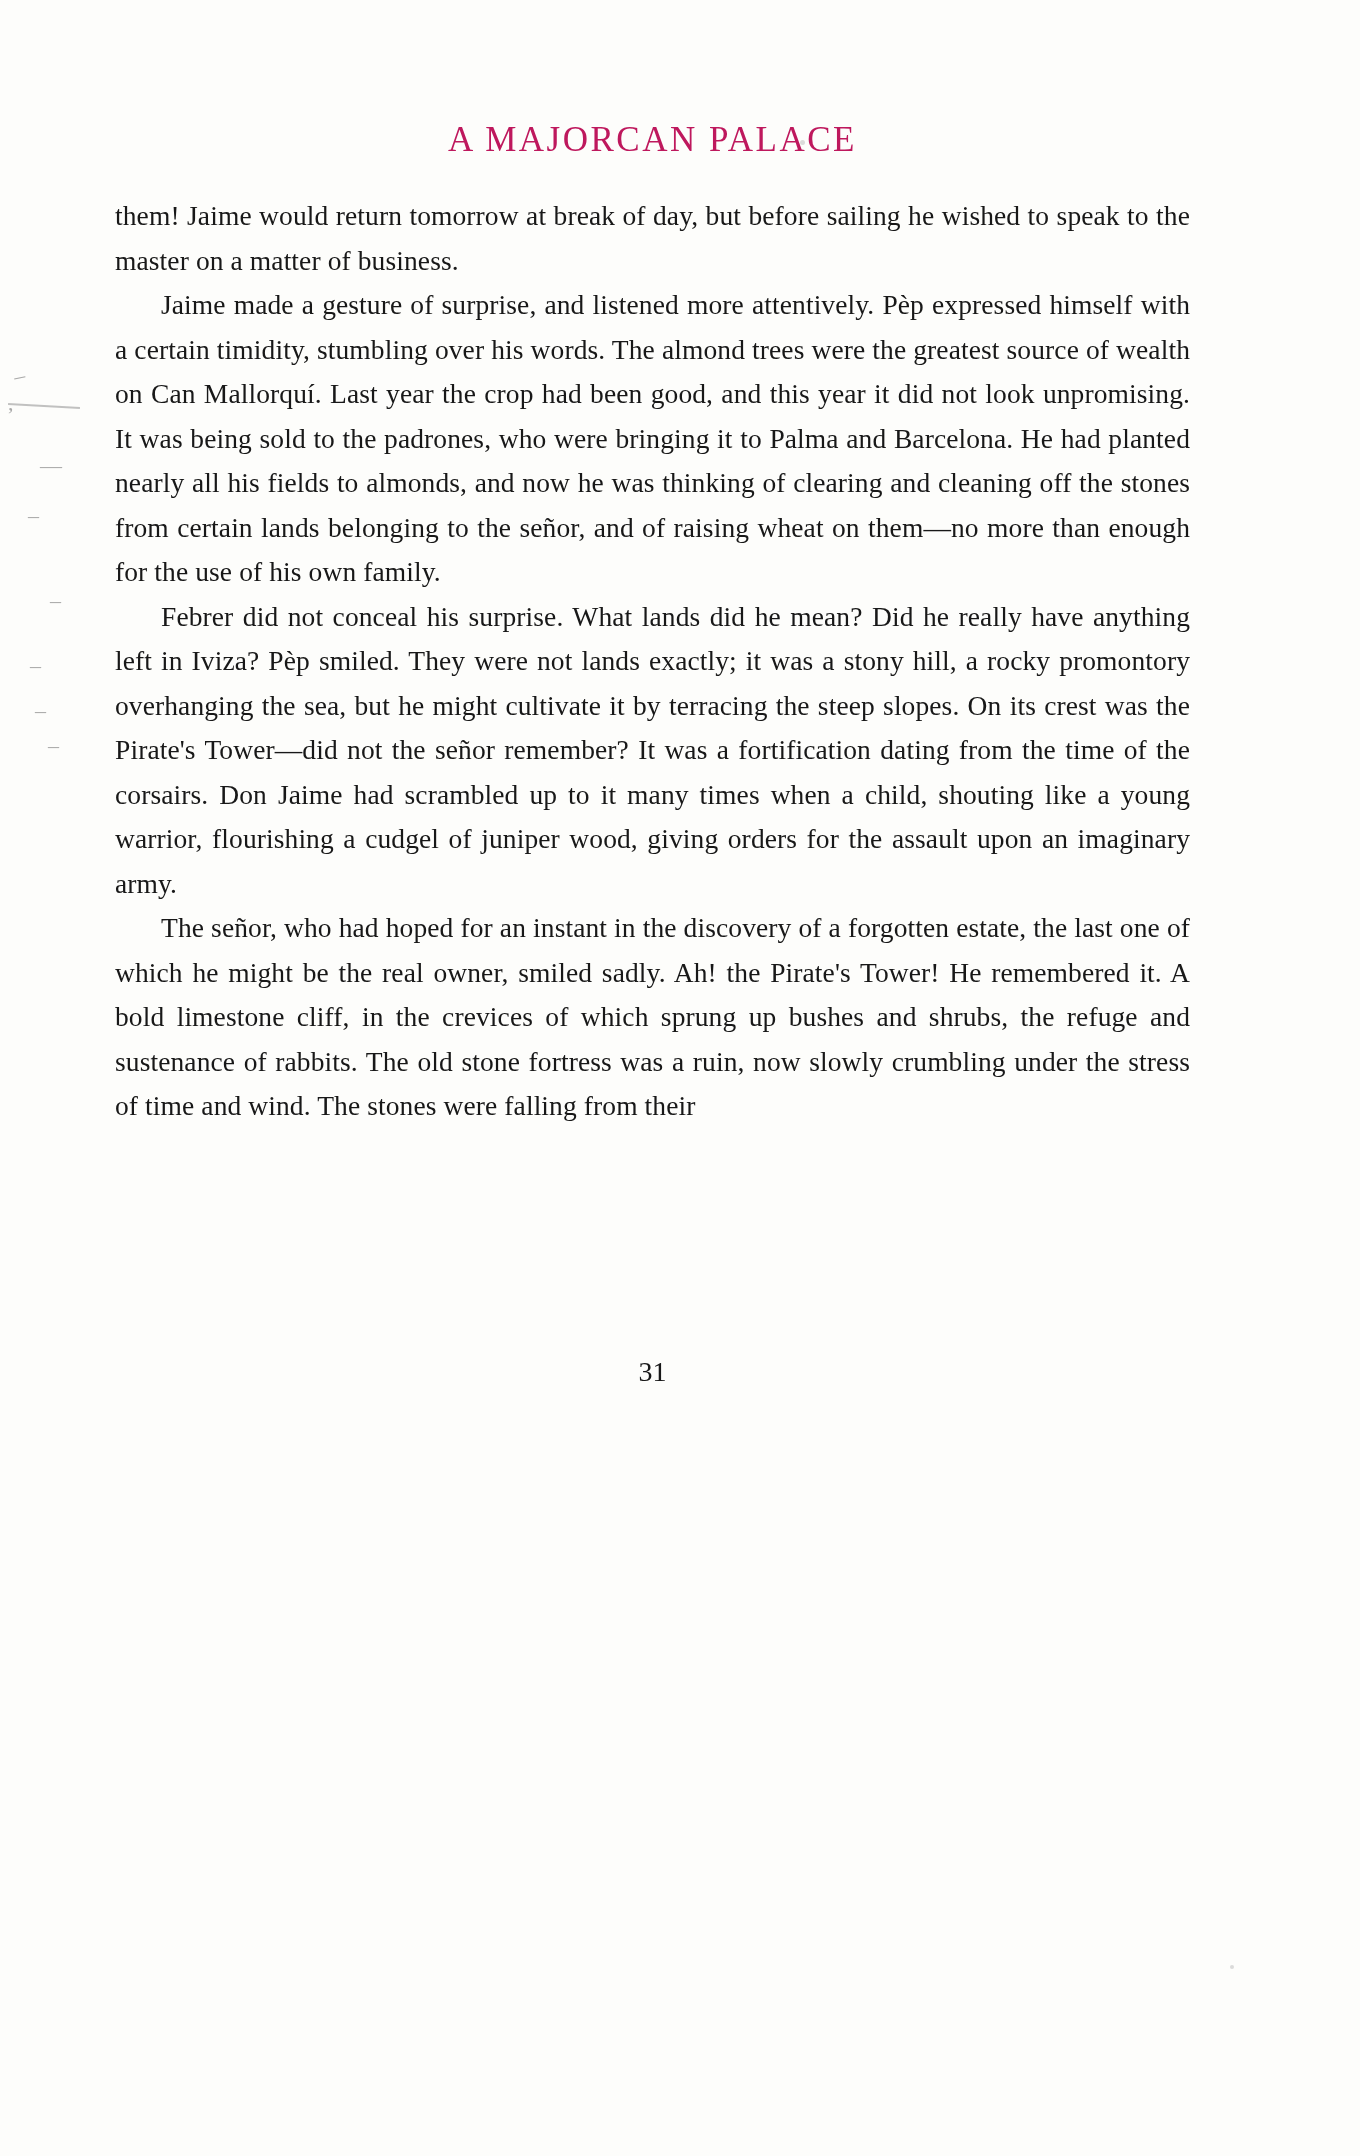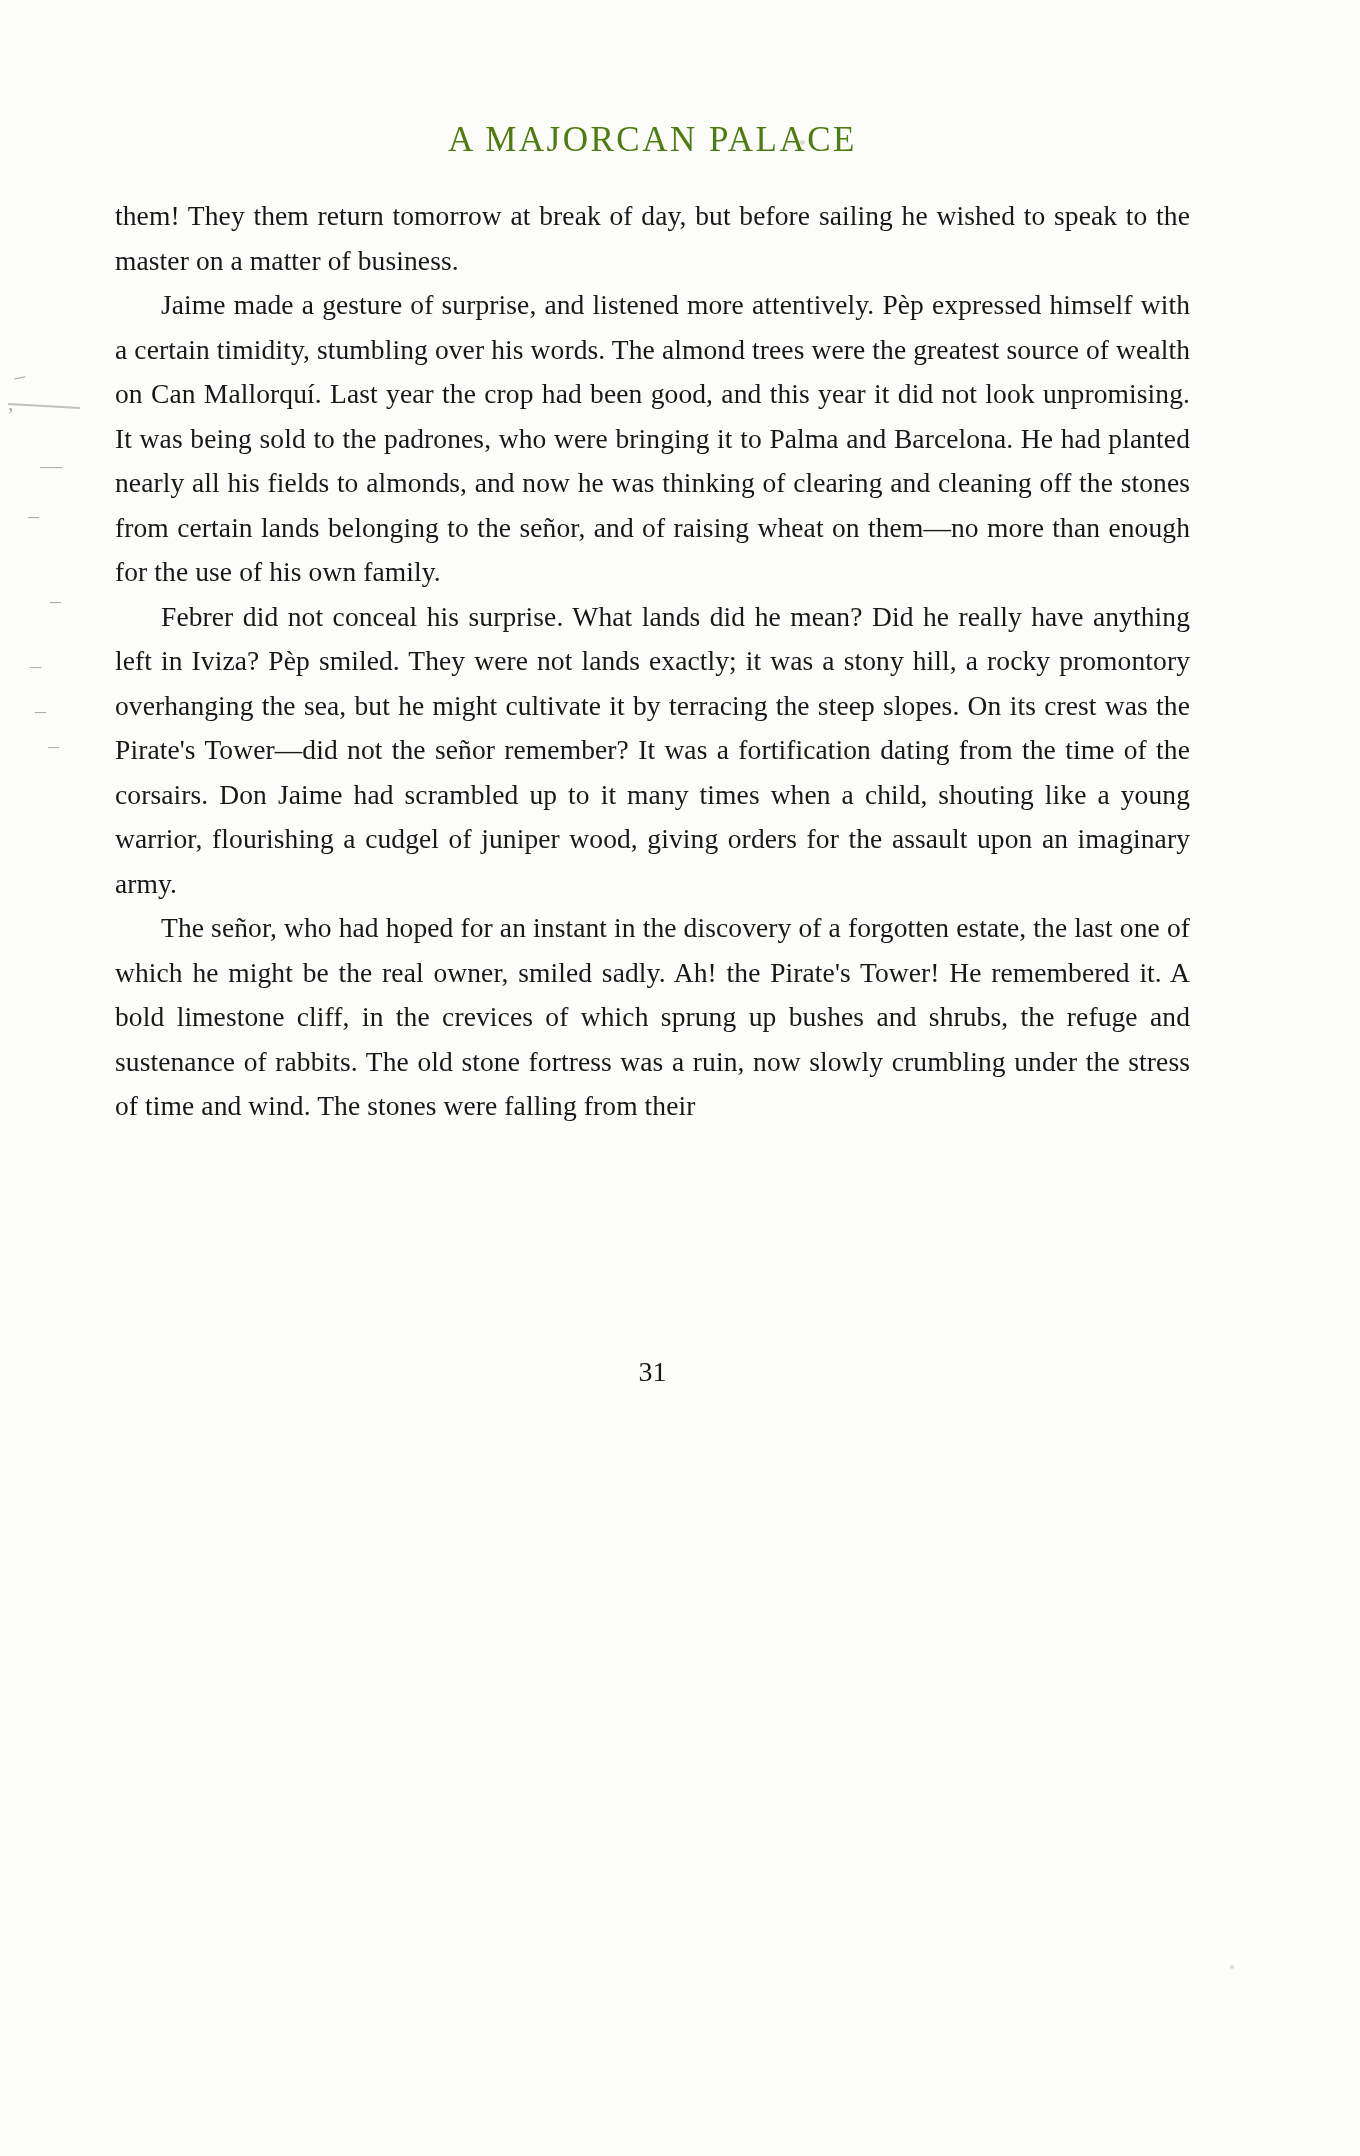--- a/index.html
+++ b/index.html
@@ -24,21 +24,21 @@
     position: absolute;
     left: 115px;
     top: 120px;
     width: 1075px;
   }
   .running-head {
     text-align: center;
     font-size: 35px;
     letter-spacing: 2.5px;
     font-weight: 400;
-    color: #4d7c0f;
+    color: #be185d;
     margin: 0 0 34px 0;
     font-family: "Liberation Serif", serif;
   }
   .body-text {
     font-size: 27.5px;
     line-height: 44.5px;
     text-align: justify;
     text-justify: inter-word;
     color: #181818;
     letter-spacing: 0.1px;
@@ -120,21 +120,21 @@
     <div class="mk m8">–</div>
   </div>
 
   <div class="speck s1"></div>
   <div class="speck s2"></div>
 
   <div class="page-inner">
     <h1 class="running-head">A MAJORCAN PALACE</h1>
 
     <div class="body-text">
-      <p>them!  They them return tomorrow at break of day, but before sailing he wished to speak to the master on a matter of business.</p>
+      <p>them!  Jaime would return tomorrow at break of day, but before sailing he wished to speak to the master on a matter of business.</p>
       <p class="indent">Jaime made a gesture of surprise, and listened more attentively.  Pèp expressed himself with a certain timidity, stumbling over his words.  The almond trees were the greatest source of wealth on Can Mallorquí.  Last year the crop had been good, and this year it did not look unpromising.  It was being sold to the padrones, who were bringing it to Palma and Barcelona.  He had planted nearly all his fields to almonds, and now he was thinking of clearing and cleaning off the stones from certain lands belonging to the señor, and of raising wheat on them—no more than enough for the use of his own family.</p>
       <p class="indent">Febrer did not conceal his surprise.  What lands did he mean?  Did he really have anything left in Iviza?  Pèp smiled.  They were not lands exactly; it was a stony hill, a rocky promontory overhanging the sea, but he might cultivate it by terracing the steep slopes.  On its crest was the Pirate's Tower—did not the señor remember?  It was a fortification dating from the time of the corsairs.  Don Jaime had scrambled up to it many times when a child, shouting like a young warrior, flourishing a cudgel of juniper wood, giving orders for the assault upon an imaginary army.</p>
       <p class="indent">The señor, who had hoped for an instant in the discovery of a forgotten estate, the last one of which he might be the real owner, smiled sadly.  Ah! the Pirate's Tower!  He remembered it.  A bold limestone cliff, in the crevices of which sprung up bushes and shrubs, the refuge and sustenance of rabbits.  The old stone fortress was a ruin, now slowly crumbling under the stress of time and wind.  The stones were falling from their</p>
     </div>
 
     <div class="folio">31</div>
   </div>
 </div>
 
 </body></html>

